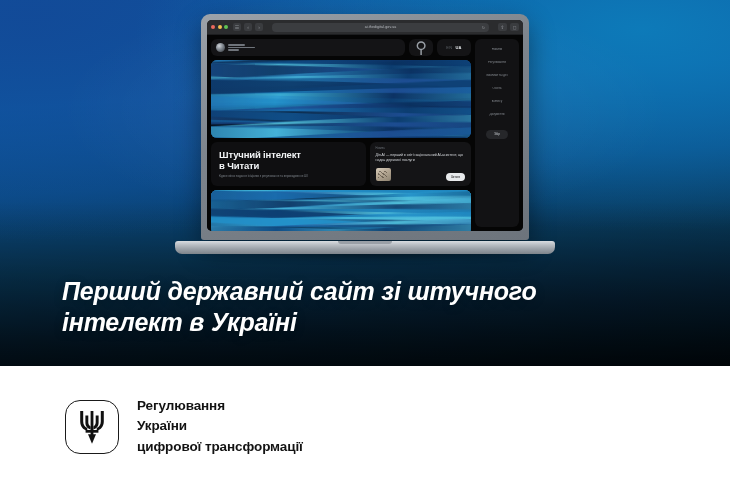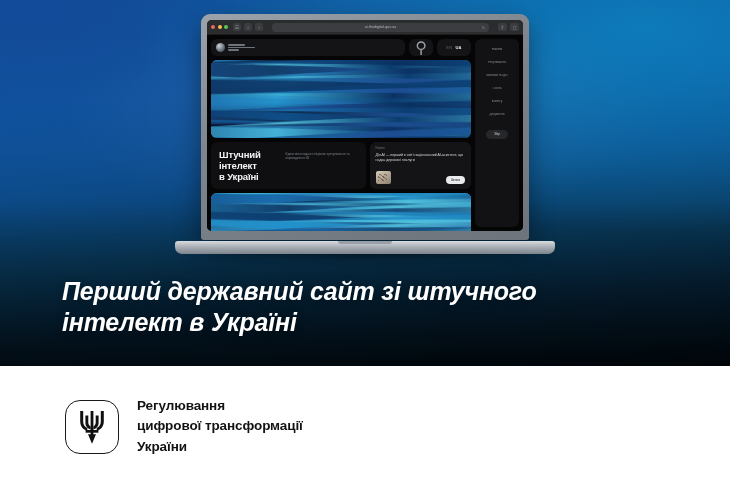--- a/index.html
+++ b/index.html
@@ -108,21 +108,21 @@
   .hero-art.bottom { height:44px; }
   .waves { position:absolute; inset:-20%; }
   .waves span {
     position:absolute; left:-12%; width:124%; height:13px; border-radius:50%;
     filter:blur(0.7px); opacity:0.88;
   }
 
   .cards-row { display:flex; gap:4px; height:52px; }
   .card-left {
     flex:1.55; background:#0f0f11; border-radius:6px; padding:7px 8px;
-    display:flex; flex-direction:row; justify-content:center; min-width:0;
+    display:flex; flex-direction:column; justify-content:center; min-width:0;
   }
   .card-left h1 {
     font-size:9.5px; line-height:1.16; color:#f2f4f6; font-weight:bold;
     letter-spacing:-0.15px;
   }
   .card-sub { margin-top:4px; font-size:2.9px; color:#7e848b; line-height:1.3; }
 
   .card-right {
     flex:1; background:#141416; border-radius:6px; padding:5px 6px;
     display:flex; flex-direction:column; min-width:0; position:relative;
@@ -276,21 +276,21 @@
                   <span style="top:81.94%;height:9px;transform:translateX(-13px) rotate(-3.08deg);background:linear-gradient(90deg,#1f4f96 0%,#176399 38%,#1f4f96 63%,#176399 100%);"></span>
                   <span style="top:85.32%;height:22px;transform:translateX(10px) rotate(-1.54deg);background:linear-gradient(90deg,#0a2f5e 0%,#0e3b6b 38%,#0a2f5e 63%,#0e3b6b 100%);"></span>
                   <span style="top:95.47%;height:13px;transform:translateX(1px) rotate(-3.52deg);background:linear-gradient(90deg,#0a2f5e 0%,#3fb3d8 38%,#0a2f5e 63%,#3fb3d8 100%);"></span>
                 </div>
             </div>
 
             <div class="cards-row">
               <div class="card-left">
                 <h1>
                   <span>Штучний інтелект</span><br>
-                  <span>в Україні</span>
+                  <span>в Читати</span>
                 </h1>
                 <div class="card-sub">Єдине вікно подання ініціатив з регулювання та впровадження ШІ</div>
               </div>
 
               <div class="card-right">
                 <div class="tag">Новина</div>
                 <p>Дія.AI — перший в світі національний AI-асистент, що надає державні послуги</p>
                 <div class="card-bottom">
                   <div class="thumb"></div>
                   <div class="pill">Читати</div>
@@ -365,16 +365,16 @@
         <path d="M23.8 3.0 h3.0 v10.6 c0 4.8 -2.8 8.2 -7.1 9.4 l0 -3.1 c2.6 -1.0 4.1 -3.2 4.1 -6.4 Z"></path>
         <path d="M8.4 7.6 h2.9 v7.0 c0 2.0 1.1 3.3 2.3 3.8 l0 3.1 c-3.0 -0.8 -5.2 -3.2 -5.2 -6.7 Z"></path>
         <path d="M18.7 7.6 h2.9 v7.2 c0 3.5 -2.2 5.9 -5.2 6.7 l0 -3.1 c1.2 -0.5 2.3 -1.8 2.3 -3.8 Z"></path>
         <rect x="8.6" y="22.0" width="12.8" height="2.7"></rect>
         <path d="M11.0 26.2 h8.0 l-4.0 9.6 Z"></path>
       </g>
     </svg>
   </div>
   <div class="min-text">
     <div>Регулювання</div>
+    <div>України</div>
     <div>цифрової трансформації</div>
-    <div>України</div>
   </div>
 </div>
 
 </body></html>

